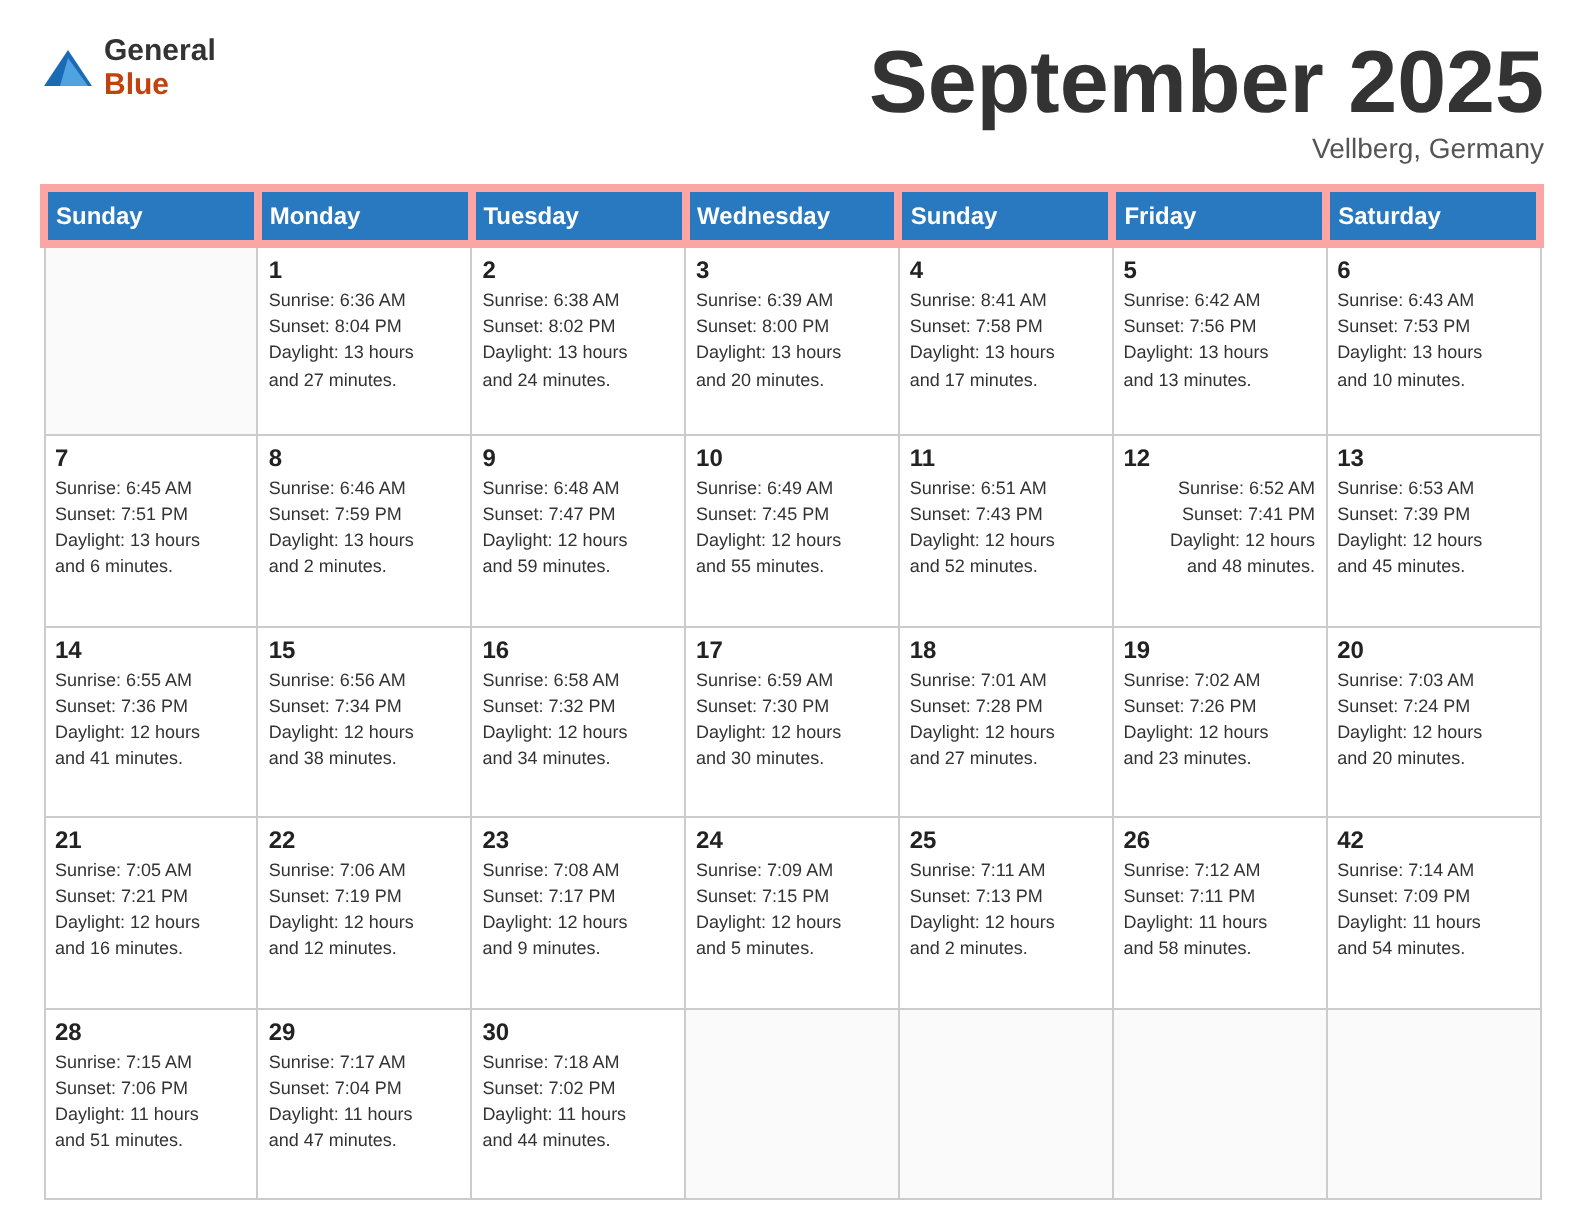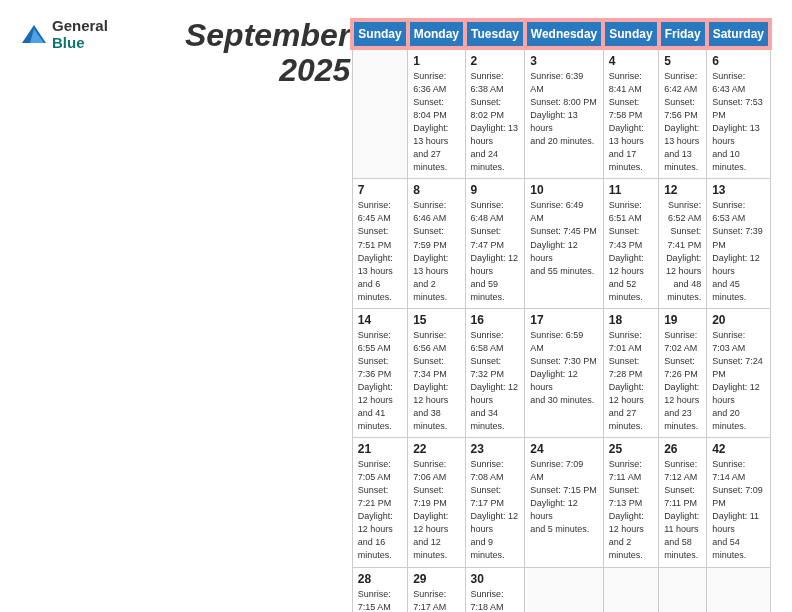--- a/index.html
+++ b/index.html
@@ -8,21 +8,21 @@
       height: 612px;
       background: #fff;
       font-family: Arial, sans-serif;
       overflow: hidden;
     }
     .page {
       width: 792px;
       height: 612px;
       padding: 18px 20px 12px 20px;
       display: flex;
-      flex-direction: row;
+      flex-direction: column;
     }
     .header {
       display: flex;
       justify-content: space-between;
       align-items: flex-start;
       margin-bottom: 10px;
     }
     .logo {
       display: flex;
       align-items: center;
@@ -34,35 +34,34 @@
       line-height: 1.1;
     }
     .logo-general {
       font-size: 15px;
       font-weight: bold;
       color: #333;
     }
     .logo-blue {
       font-size: 15px;
       font-weight: bold;
-      color: #0f766e;
+      color: #c2410c;
     }
     .logo-icon {
       width: 28px;
       height: 28px;
     }
     .title-block {
       text-align: right;
     }
     .month-title {
-      font-size: 32px;
+      font-size: 44px;
       font-weight: bold;
       color: #333;
       line-height: 1.1;
-      font-style: italic;
     }
     .location {
       font-size: 14px;
       color: #555;
     }
     .calendar {
       width: 100%;
       border-collapse: collapse;
       flex: 1;
       font-size: 9.5px;
@@ -109,20 +108,21 @@
         <polygon points="14,4 26,22 2,22" fill="#1a6bb5"></polygon>
         <polygon points="14,8 24,22 10,22" fill="#4fa3e0"></polygon>
       </svg>
       <div class="logo-text">
         <span class="logo-general">General</span>
         <span class="logo-blue">Blue</span>
       </div>
     </div>
     <div class="title-block">
       <div class="month-title">September 2025</div>
+      <div class="location">Vellberg, Germany</div>
     </div>
   </div>
 
   <table class="calendar">
     <thead>
       <tr>
         <th>Sunday</th>
         <th>Monday</th>
         <th>Tuesday</th>
         <th>Wednesday</th>

